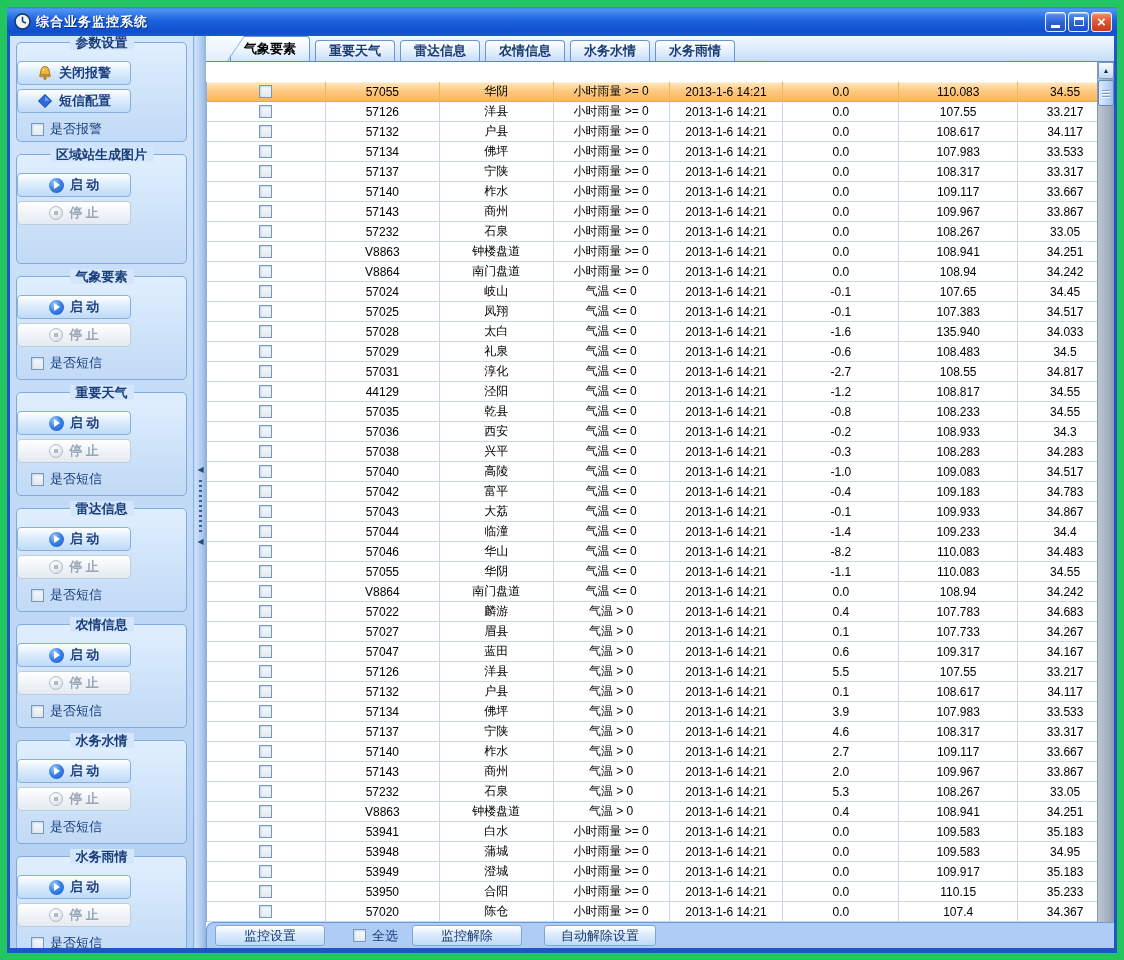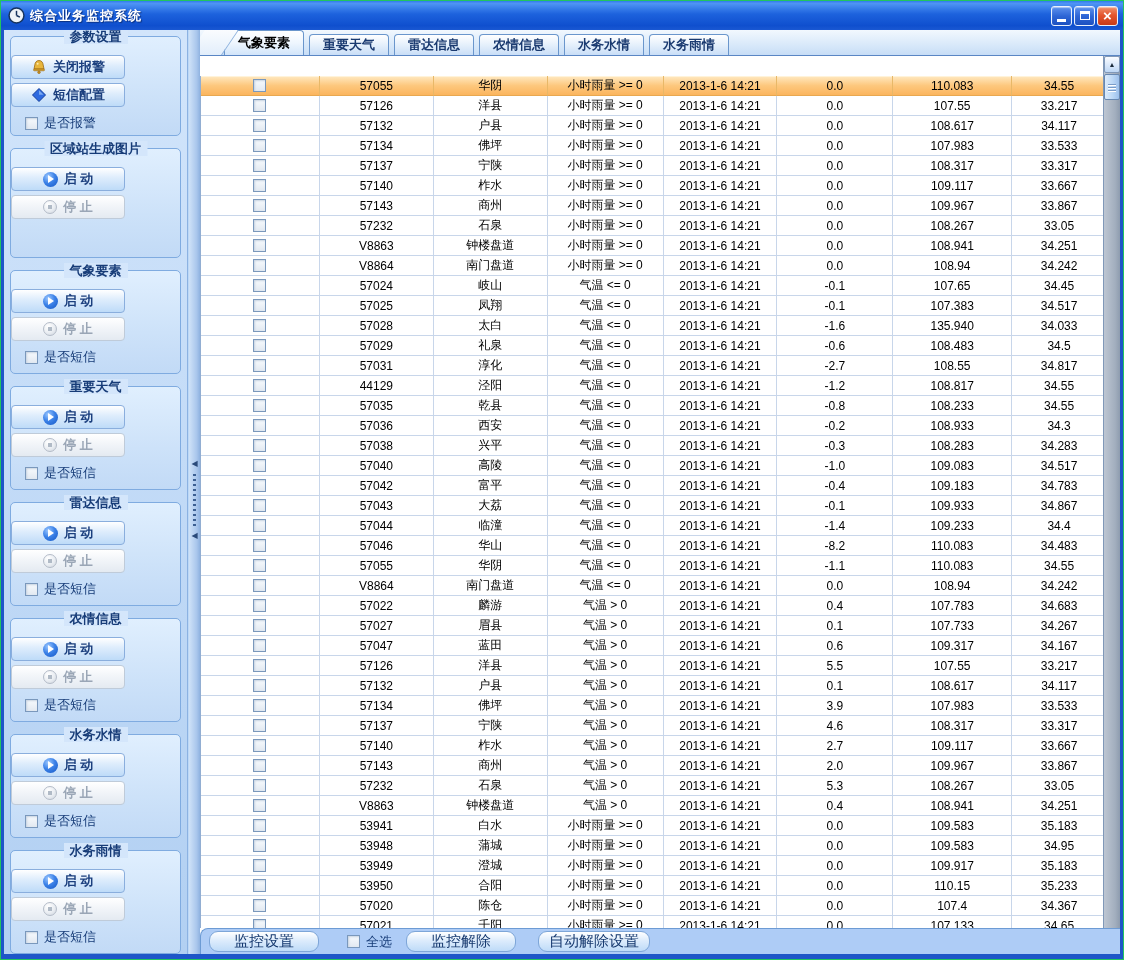--- a/index.html
+++ b/index.html
@@ -1,17 +1,17 @@
 <!DOCTYPE html>
 <html><head>
 <meta charset="utf-8">
 <style>
   * { box-sizing: border-box; margin: 0; padding: 0; font-family: "Liberation Sans", "DejaVu Sans", sans-serif; }
   html,body { width:1124px; height:960px; overflow:hidden; }
-  .window { position:relative; width:1124px; height:960px; background:#1e56c8; border:1px solid #22c55e; }
+  .window { position:relative; width:1124px; height:960px; background:#1e56c8; border:7px solid #22c55e; }
 
   
   .titlebar { position:absolute; top:0; left:0; right:0; height:29px;
     background:linear-gradient(180deg,#2f7bea 0%,#4f95f5 8%,#1d62dd 45%,#0f4fce 85%,#1a58d2 100%);
     display:flex; align-items:center; padding:0 5px; }
   .app-icon { width:17px; height:17px; margin:0 5px 0 2px; }
   .title-text { color:#fff; font-size:13px; font-weight:bold; text-shadow:1px 1px 1px #0a2f7e; letter-spacing:1px; }
   .winbtns { margin-left:auto; display:flex; gap:2px; }
   .wbtn { width:21px; height:20px; border:1px solid #e8f0fc; border-radius:3px; display:flex; align-items:center; justify-content:center; cursor:default;
     background:linear-gradient(180deg,#5e92ee 0%,#2e66d6 50%,#1c50c0 100%); box-shadow:inset 0 1px 1px rgba(255,255,255,.5); }
@@ -98,23 +98,23 @@
     display:flex; align-items:center; justify-content:center; color:#1a2a3a; font-size:7px; line-height:7px; }
   .sb-thumb { height:26px; margin-top:1px; border:1px solid #6888b0; border-radius:2px;
     background:linear-gradient(90deg,#dcebfc 0%,#bcd8f6 55%,#9cc0ec 100%);
     display:flex; flex-direction:column; align-items:center; justify-content:center; gap:2px; }
   .grip-line { width:8px; height:1px; background:#7a9cc8; box-shadow:0 1px 0 #fff; }
 
   
   .bottombar { position:absolute; left:0; right:0; bottom:0; height:26px; background:#aeccf6;
     border-top:1px solid #6d9bd4; border-left:1px solid #6d9bd4; border-radius:8px 0 0 0;
     display:flex; align-items:center; }
-  .bbtn { width:110px; height:21px; margin-left:8px; border:1px solid #7ea6d8; border-radius:9px;
+  .bbtn { width:110px; height:21px; margin-left:8px; border:1px solid #7ea6d8; border-radius:3px;
     background:linear-gradient(180deg,#ffffff 0%,#ddecfc 45%,#bedbf8 100%);
-    color:#15386e; font-size:15px; display:flex; align-items:center; justify-content:center; cursor:default; }
+    color:#15386e; font-size:13px; display:flex; align-items:center; justify-content:center; cursor:default; }
   .bottombar .chkrow { margin-left:28px; }
   .bottombar .bbtn.b2 { margin-left:14px; }
   .bottombar .bbtn.b3 { margin-left:22px; width:112px; }
 </style>
 </head>
 <body>
 
 <div class="window">
 
   <div class="titlebar">

